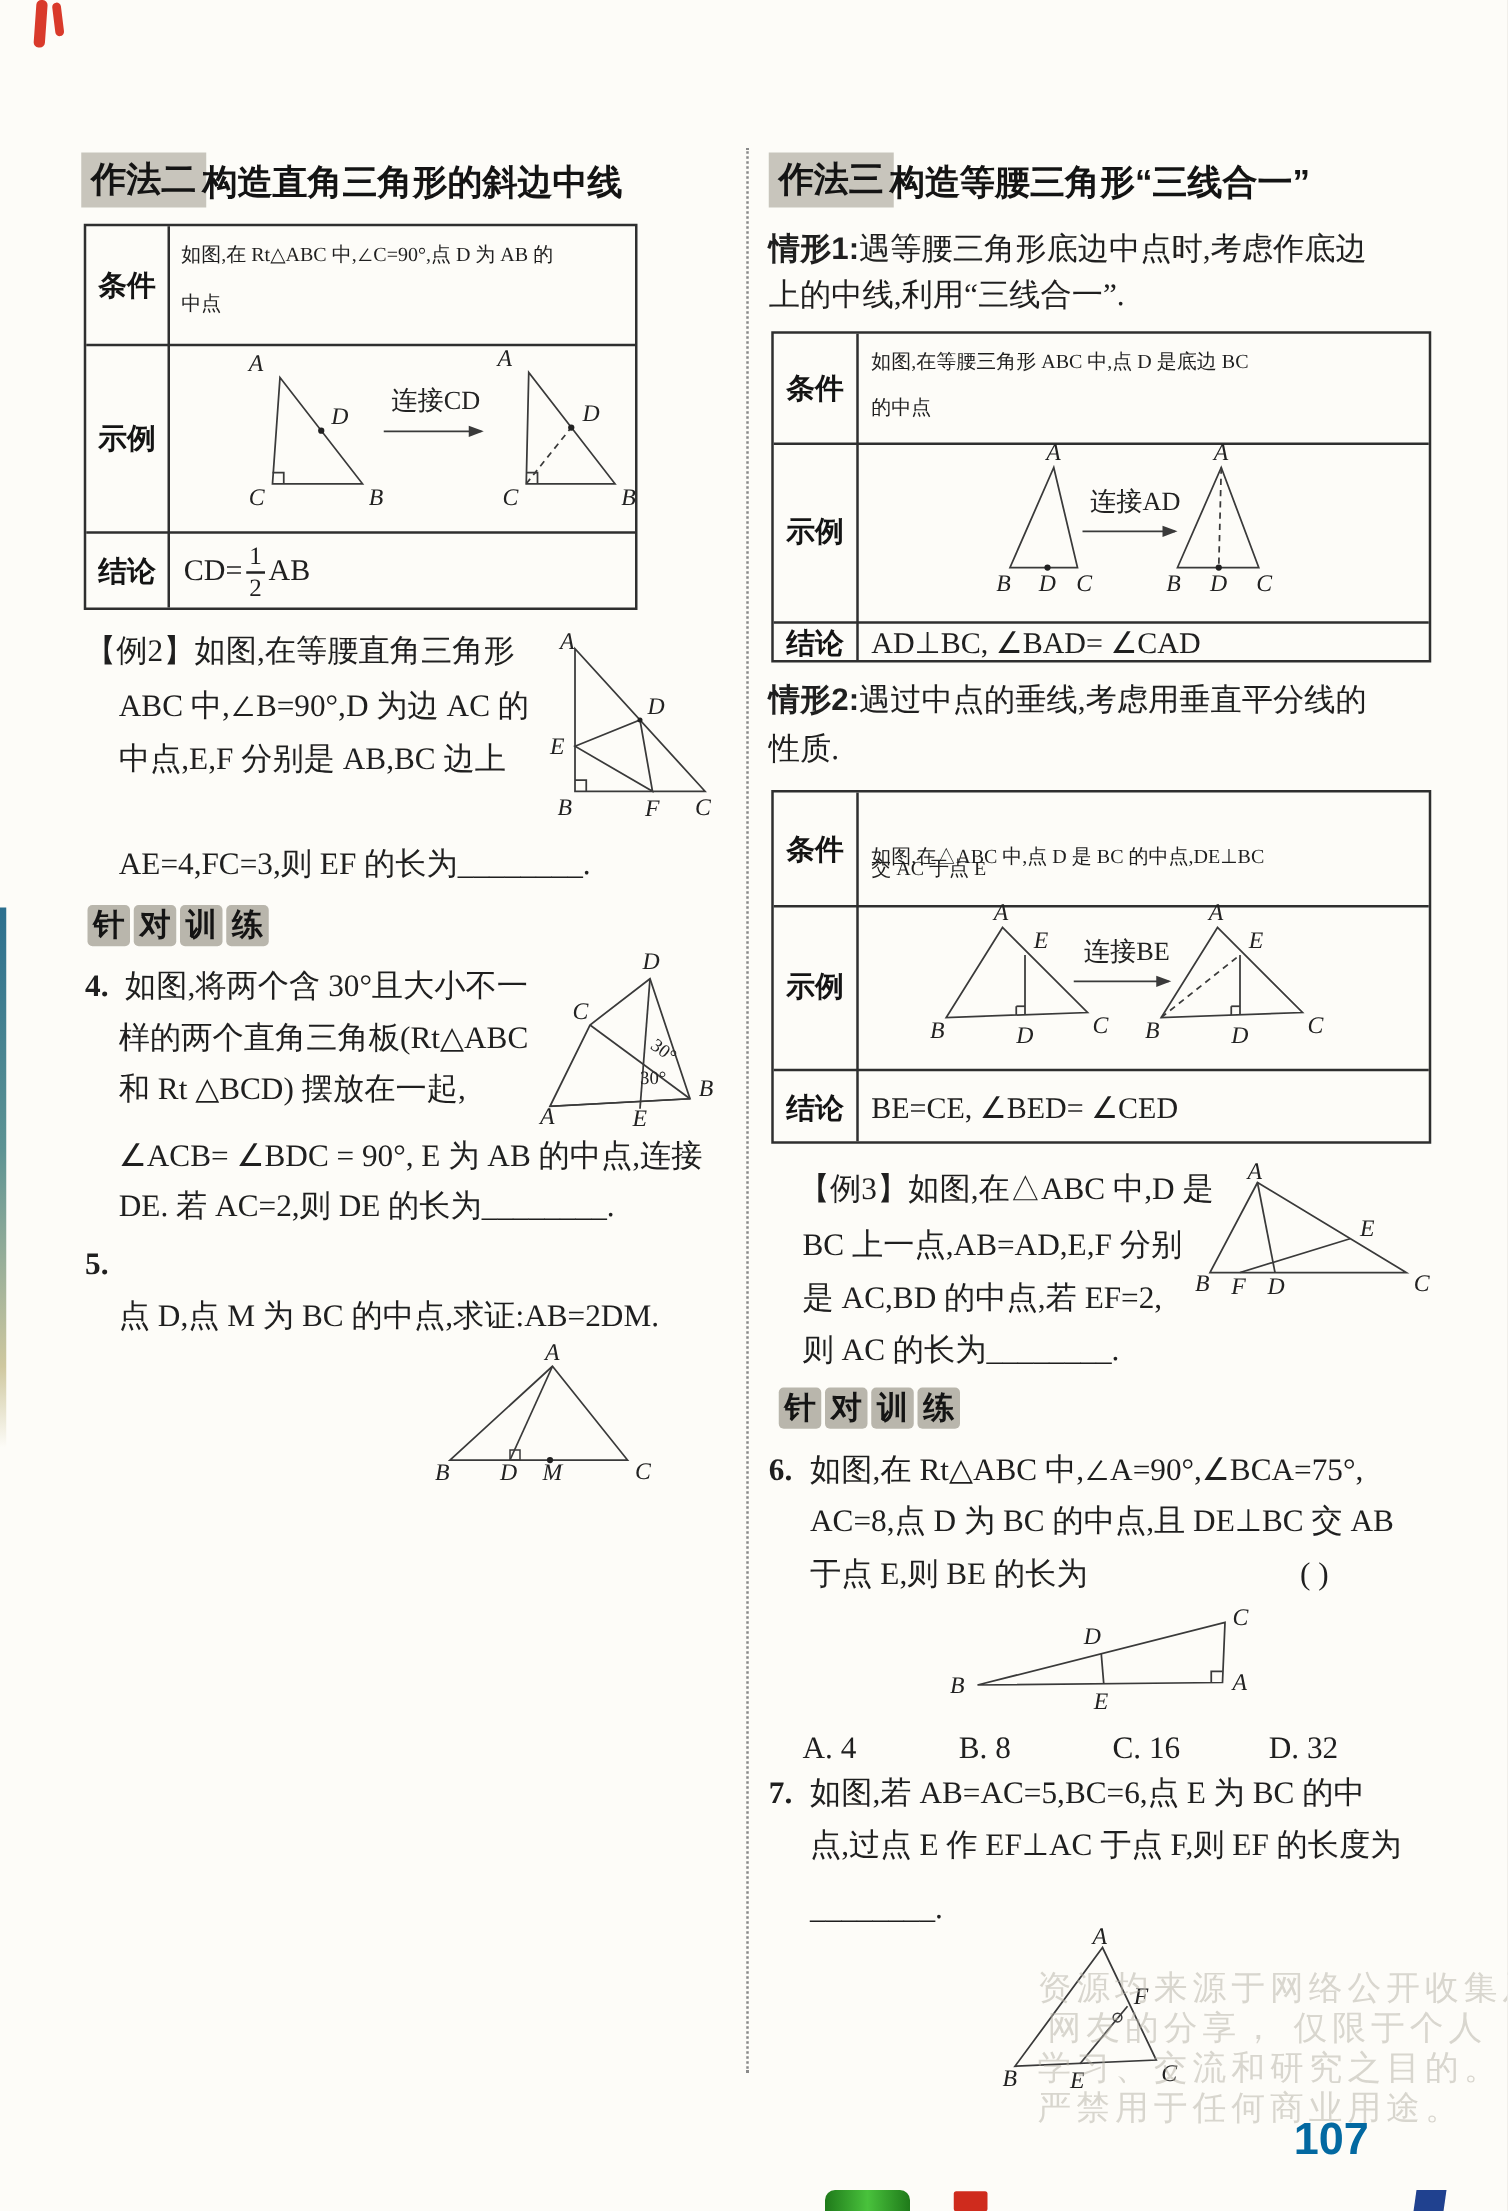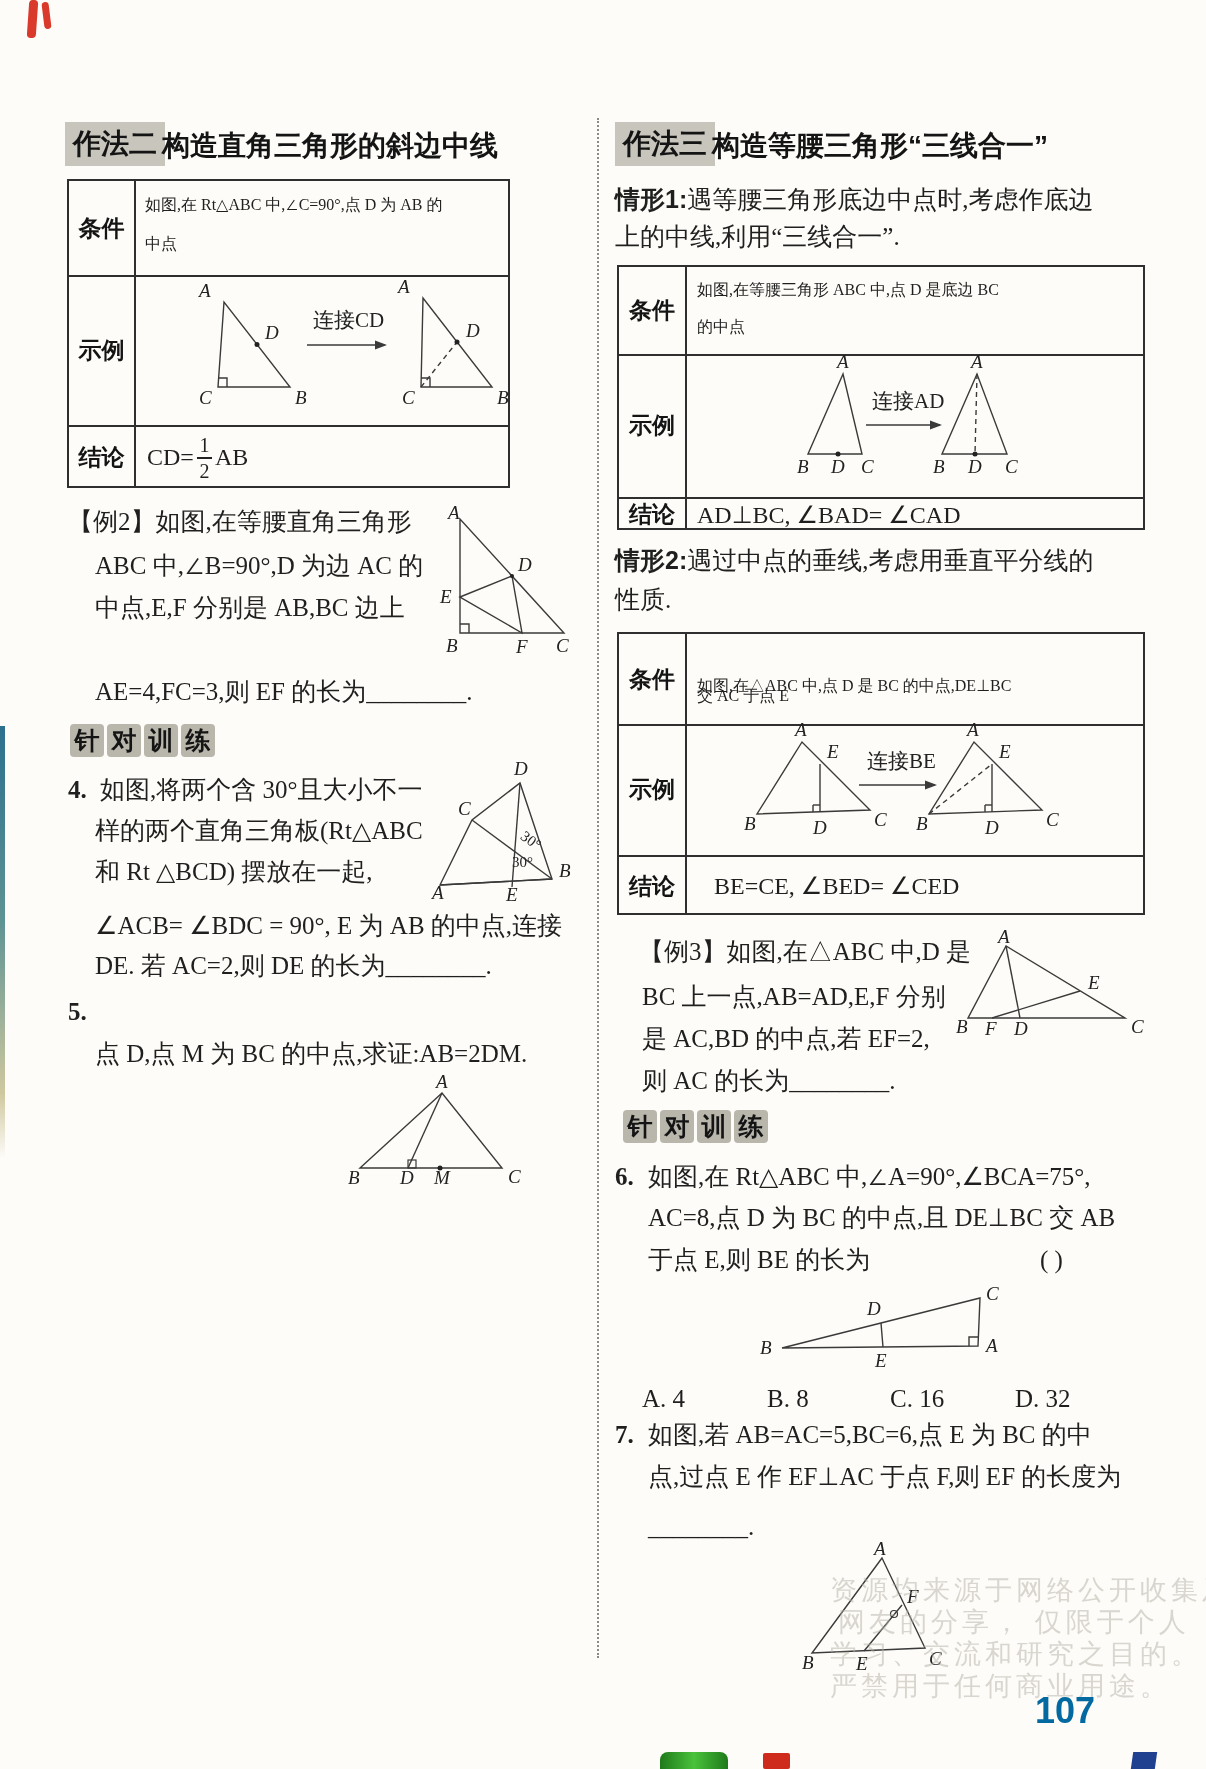--- a/index.html
+++ b/index.html
@@ -248,21 +248,21 @@
         <path class="edge" d="M298 86 L298 79" fill="none"></path>
         <line class="edge dashed" x1="242" y1="88" x2="305" y2="38"></line>
         <text x="280" y="10">A</text>
         <text x="312" y="32">E</text>
         <text x="229" y="104">B</text>
         <text x="298" y="108">D</text>
         <text x="359" y="100">C</text>
       </g>
     </svg>
 
-    <div class="cellflex" style="left:66px;top:221px;width:460px;height:62px;padding-left:29px;">BE=CE, ∠BED= ∠CED</div>
+    <div class="cellflex" style="left:66px;top:221px;width:460px;height:62px;padding-left:12px;">BE=CE, ∠BED= ∠CED</div>
   </div>
 
   <div class="tl" style="left:615px;top:937px;margin-left:24px;">【例3】如图,在△ABC 中,D 是</div>
   <div class="tl" style="left:642px;top:982px;">BC 上一点,AB=AD,E,F 分别</div>
   <div class="tl" style="left:642px;top:1024px;">是 AC,BD 的中点,若 EF=2,</div>
   <div class="tl" style="left:642px;top:1066px;">则 AC 的长为________.</div>
 
   <svg style="left:950px;top:933px;" width="195" height="102" viewBox="0 0 195 102">
     <path class="edge" d="M56 13 L18 85 L175 85 Z"></path>
     <line class="edge" x1="56" y1="13" x2="70" y2="85"></line>

